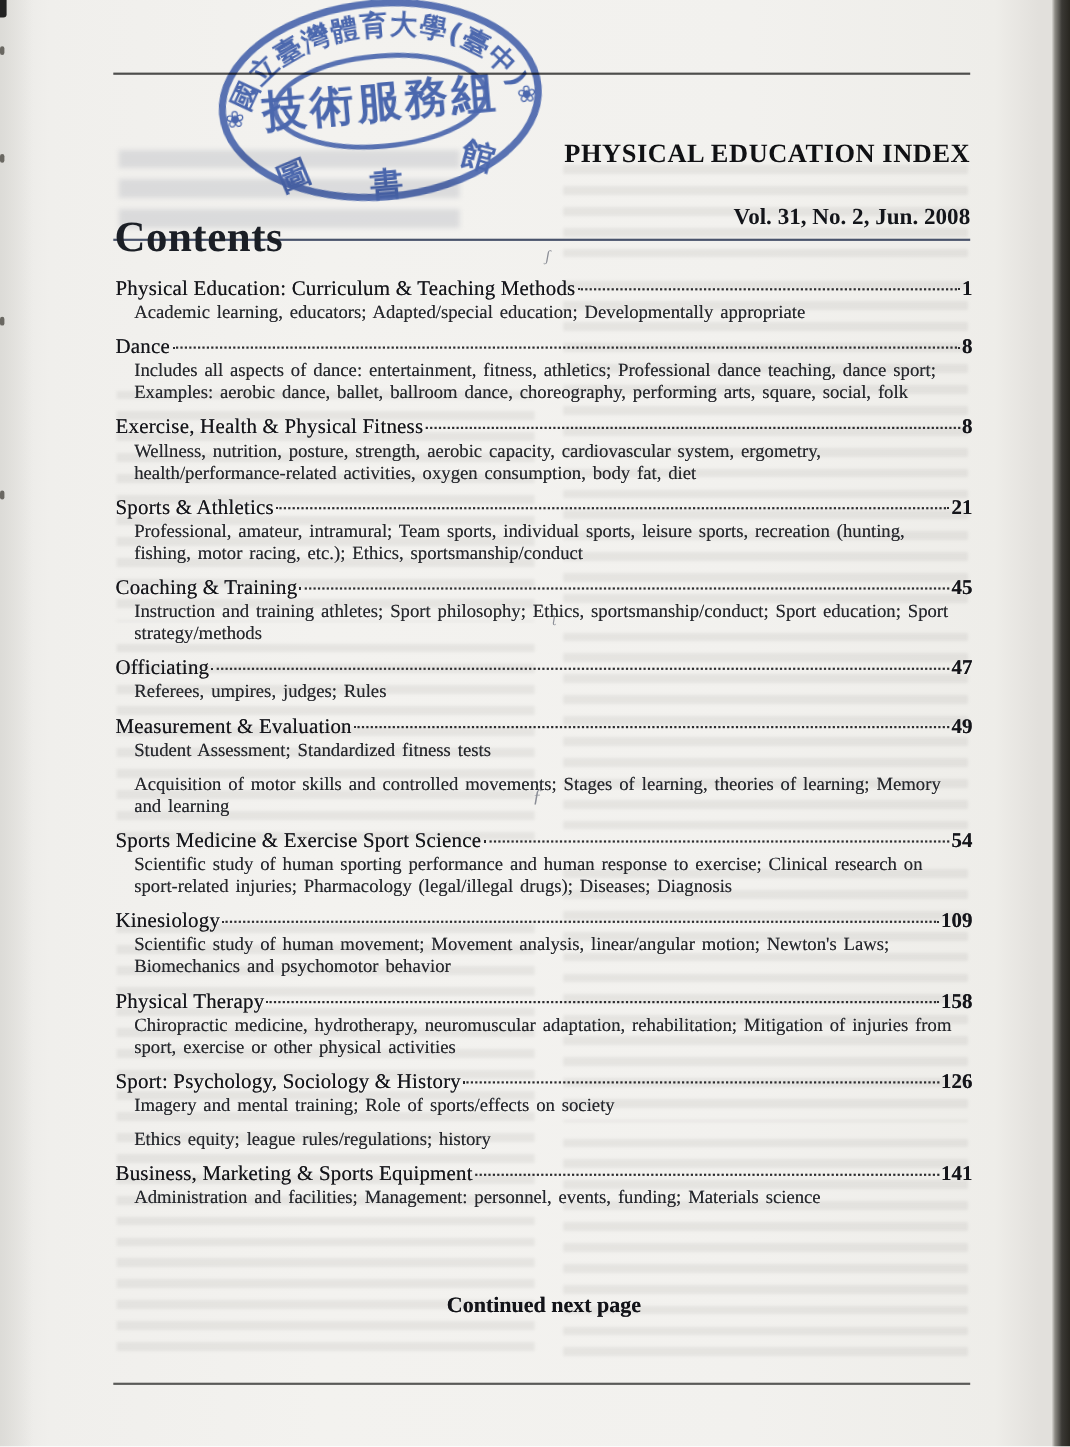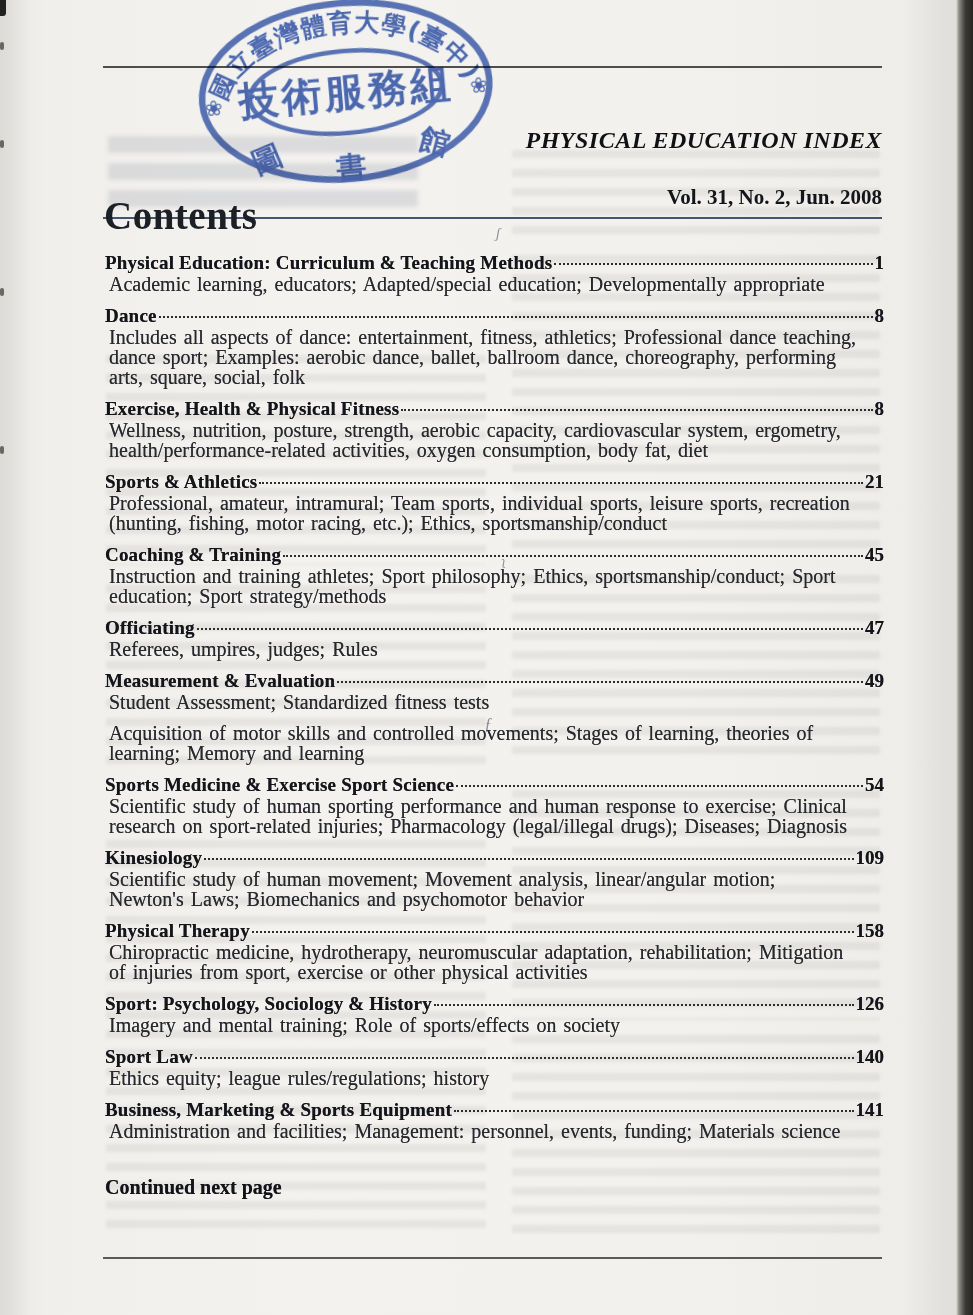--- a/index.html
+++ b/index.html
@@ -24,40 +24,40 @@
     background:repeating-linear-gradient(180deg, rgba(140,145,160,.45) 0px, rgba(140,145,160,.45) 17px, rgba(0,0,0,0) 17px, rgba(0,0,0,0) 27px); }
 
   
   .rule { position:absolute; left:103px; right:91px; height:2px; }
   .rule-top { top:66px; background:#4e4e4c; }
   .rule-mid { top:217px; background:#49536b; }
   .rule-bottom { top:1257px; background:#5a5a58; }
 
   
   .journal-title { position:absolute; right:91px; top:127px; font-weight:bold; font-size:24px;
-    letter-spacing:.5px; color:#101114;font-style:italic; }
+    letter-spacing:.5px; color:#101114; }
   .contents-title { position:absolute; left:104px; top:173px; font-weight:bold; font-size:39px;
     letter-spacing:.5px; color:#1b1f26;margin-top:20px; }
   .issue { position:absolute; right:91px; top:185px; font-weight:bold; font-size:21px; color:#13151a;text-align:right; }
 
   
   .stamp { position:absolute; left:193px; top:-4px; width:306px; height:196px;
     transform:rotate(-5deg); mix-blend-mode:multiply; opacity:.95; filter:blur(.3px); }
 
   
   .toc { position:absolute; left:105px; top:252px; width:779px; color:#1d1e22; }
   .toc-entry { margin-bottom:11px; }
   .toc-heading-row { display:flex; align-items:baseline; line-height:22px; }
-  .toc-title { font-weight:bold; font-size:19px; letter-spacing:.2px; color:#14151a;
+  .toc-title { font-weight:normal; font-size:19px; letter-spacing:.2px; color:#14151a;
     white-space:nowrap; text-shadow:0 0 .5px rgba(30,30,35,.75); }
   .leader { flex:1; border-bottom:2.6px dotted #2c2c2e; margin:0 2px; transform:translateY(-4px); min-width:20px; }
   .toc-page { font-weight:bold; font-size:19px; color:#14151a; text-shadow:0 0 .5px rgba(30,30,35,.75); }
-  .toc-desc { margin-left:4px; max-width:747px; font-size:20px; line-height:20px; color:#26282d;
+  .toc-desc { margin-left:17px; max-width:747px; font-size:17px; line-height:20px; color:#26282d;
     word-spacing:2px; text-shadow:0 0 .6px rgba(40,42,48,.65); }
-  .continued { text-align:left; font-weight:bold; font-size:20px; color:#121318; margin-top:13px;
+  .continued { text-align:center; font-weight:bold; font-size:20px; color:#121318; margin-top:13px;
     text-shadow:0 0 .5px rgba(30,30,35,.7); }
 
   .squiggle { position:absolute; color:#8a8d96; font-style:italic; pointer-events:none; }
 </style>
 </head>
 <body>
 
 <div class="page">
 
   <div class="ghost-title" style="left:108px; top:136px; width:310px; height:80px;"></div>
@@ -198,25 +198,20 @@
   <div class="toc-entry">
     <div class="toc-heading-row">
       <span class="toc-title">Sport: Psychology, Sociology &amp; History</span>
       <span class="leader"></span>
       <span class="toc-page">126</span>
     </div>
     <div class="toc-desc">Imagery and mental training; Role of sports/effects on society</div>
   </div>
 
   <div class="toc-entry">
-    <div class="toc-heading-row">
-      <span class="toc-title">Sport Law</span>
-      <span class="leader"></span>
-      <span class="toc-page">140</span>
-    </div>
     <div class="toc-desc">Ethics equity; league rules/regulations; history</div>
   </div>
 
   <div class="toc-entry">
     <div class="toc-heading-row">
       <span class="toc-title">Business, Marketing &amp; Sports Equipment</span>
       <span class="leader"></span>
       <span class="toc-page">141</span>
     </div>
     <div class="toc-desc">Administration and facilities; Management: personnel, events, funding; Materials science</div>

